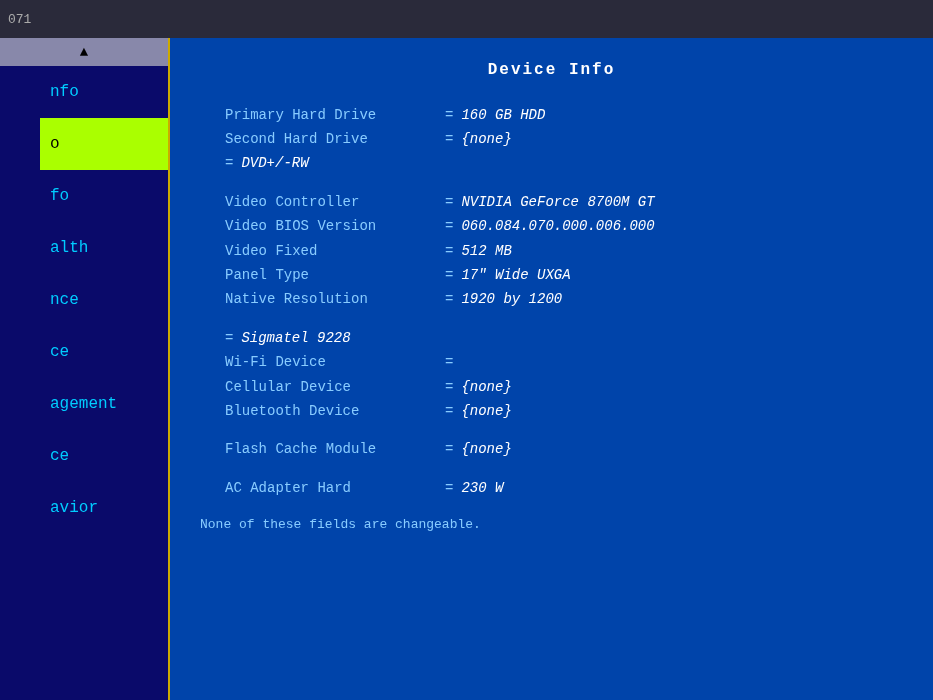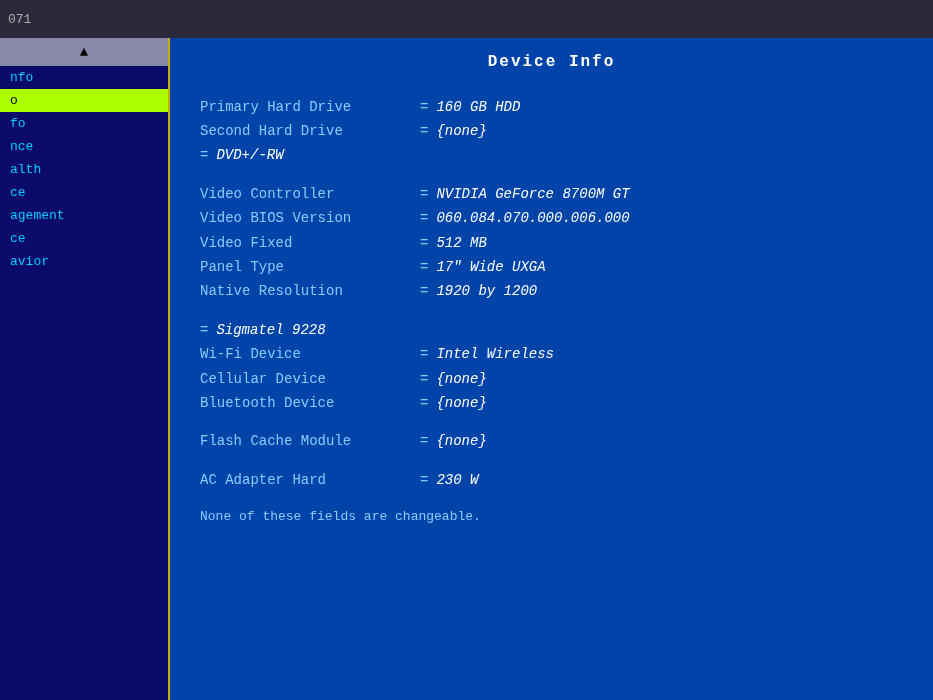--- a/index.html
+++ b/index.html
@@ -67,55 +67,57 @@
       background: #8888aa;
       display: flex;
       align-items: center;
       justify-content: center;
       color: #000;
       font-size: 14px;
       cursor: pointer;
     }
 
     .sidebar-item {
-      padding: 4px 10px;
+      padding: 17px 10px;
       color: #00ccff;
-      font-size: 13px;
+      font-size: 16px;
       font-family: 'Courier New', monospace;
       cursor: pointer;
       white-space: nowrap;
+      margin-left: 40px;
     }
 
     .sidebar-item.active {
       background: #aaff00;
       color: #000;
     }
 
     
     .content {
       flex: 1;
       background: #0044aa;
-      padding: 12px 30px;
+      padding: 20px 30px;
       color: #00ffff;
       font-family: 'Courier New', Courier, monospace;
       font-size: 14px;
       line-height: 1.6;
     }
 
     .content-title {
       text-align: center;
       font-size: 16px;
       font-weight: bold;
       color: #ffffff;
       margin-bottom: 20px;
       letter-spacing: 2px;
     }
 
     .info-section {
       margin-bottom: 16px;
+      margin-left: 25px;
     }
 
     .info-row {
       display: flex;
       align-items: baseline;
       margin-bottom: 2px;
     }
 
     .info-label {
       color: #88ccff;
@@ -149,22 +151,22 @@
     <span class="top-bar-text">071</span>
   </div>
 
   <div class="main-layout">
 
     <div class="sidebar">
       <div class="sidebar-scroll-btn">▲</div>
       <div class="sidebar-item">nfo</div>
       <div class="sidebar-item active">o</div>
       <div class="sidebar-item">fo</div>
+      <div class="sidebar-item">alth</div>
       <div class="sidebar-item">nce</div>
-      <div class="sidebar-item">alth</div>
       <div class="sidebar-item">ce</div>
       <div class="sidebar-item">agement</div>
       <div class="sidebar-item">ce</div>
       <div class="sidebar-item">avior</div>
     </div>
 
     <div class="content">
 
       <div class="content-title">Device  Info</div>
 
@@ -214,21 +216,20 @@
       </div>
 
       <div class="info-section">
         <div class="info-row">
           <span class="info-equals">=</span>
           <span class="info-value">Sigmatel 9228</span>
         </div>
         <div class="info-row">
           <span class="info-label">Wi-Fi Device</span>
           <span class="info-equals">=</span>
-          <span class="info-value">Intel Wireless</span>
         </div>
         <div class="info-row">
           <span class="info-label">Cellular Device</span>
           <span class="info-equals">=</span>
           <span class="info-value">{none}</span>
         </div>
         <div class="info-row">
           <span class="info-label">Bluetooth Device</span>
           <span class="info-equals">=</span>
           <span class="info-value">{none}</span>

